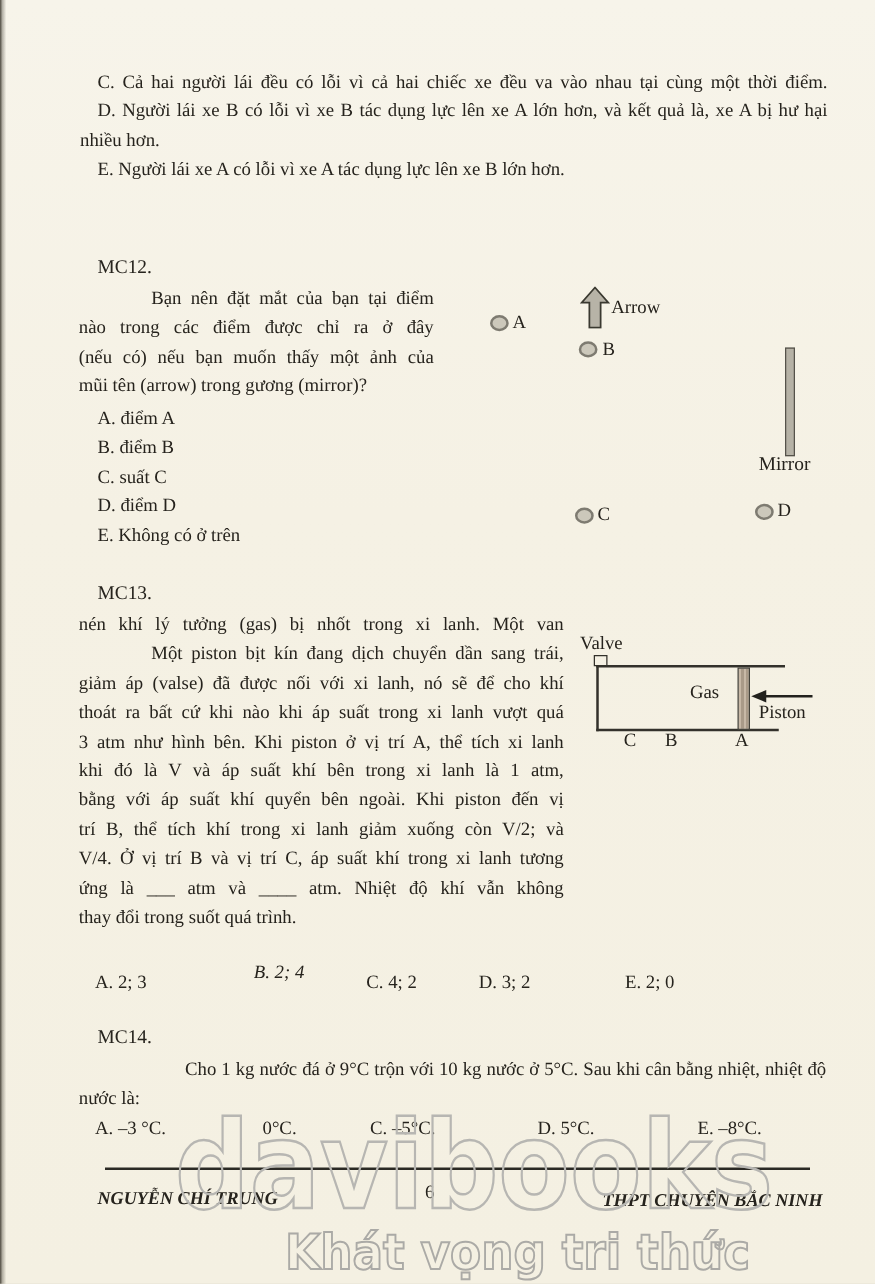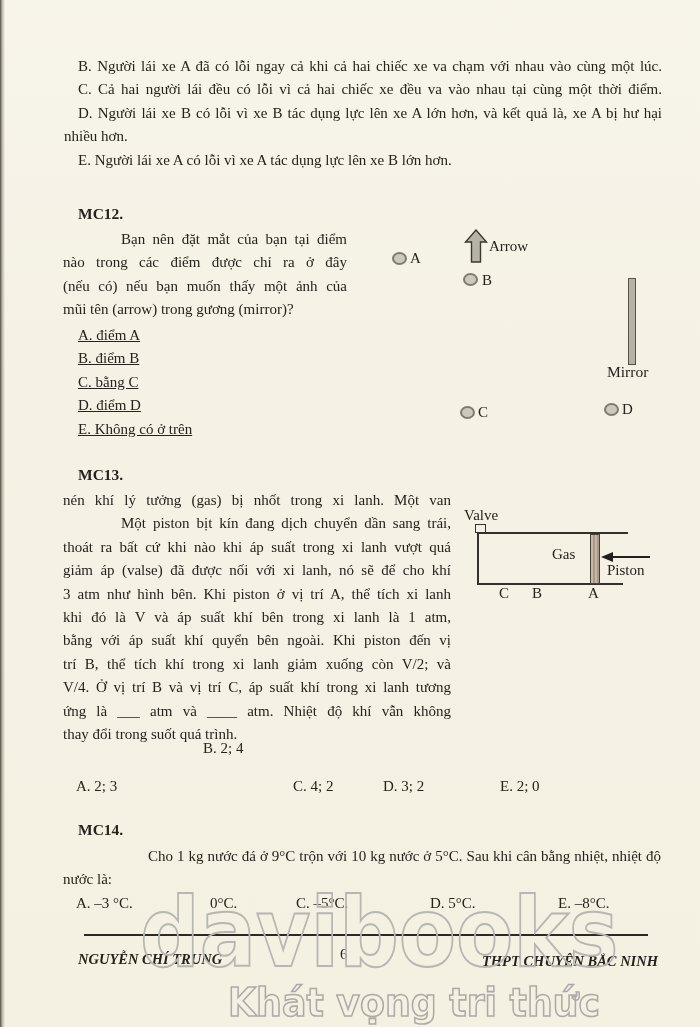--- a/index.html
+++ b/index.html
@@ -9,21 +9,21 @@
     background:
       linear-gradient(90deg, rgba(60,56,46,.9) 0px, rgba(60,56,46,.35) 2px, rgba(0,0,0,0) 5px),
       linear-gradient(180deg, #f7f4ea 0%, #f5f1e4 40%, #f4f0e2 100%);
     color:#26231d;
   }
   .abs{position:absolute;}
   .ln{white-space:nowrap;font-size:15px;line-height:23.4px;}
   .just{text-align:justify;text-align-last:justify;}
   .ind58{text-indent:58px;}
   .ind85{text-indent:85px;}
-  .hdr{font-weight:bold;font-size:15.5px;white-space:nowrap;}
+  .hdr{font-weight:normal;font-size:15.5px;white-space:nowrap;}
   .optspan{white-space:nowrap;font-size:15px;}
   
   .dot{width:15px;height:13px;border-radius:50%;background:#ccc8bb;border:2px solid #7e7b71;box-sizing:border-box;}
   .dotlabel{font-size:15px;white-space:nowrap;}
   .mirror{width:8px;height:87px;background:#b6b2a6;border:1px solid #55524a;box-sizing:border-box;}
   
   .cylline-h{height:2px;background:#33312b;}
   .cylline-v{width:2px;background:#33312b;}
   .valvebox{width:11px;height:9px;border:1.5px solid #33312b;box-sizing:border-box;}
   .piston{width:10px;height:50px;background:repeating-linear-gradient(90deg,#c7b8a6 0 2px,#a99a88 2px 4px);border:1px solid #44423a;box-sizing:border-box;}
@@ -37,40 +37,39 @@
   .wm{position:absolute;color:transparent;font-family:"DejaVu Sans","Liberation Sans",sans-serif;font-weight:bold;line-height:1;pointer-events:none;z-index:6;transform-origin:left top;}
   .wm1{-webkit-text-stroke:2px #b7b6b2;font-size:97px;transform:scaleX(.86);}
   .wm2{-webkit-text-stroke:1.6px #abaaa6;font-size:39px;transform:scaleX(.93);}
 </style>
 </head>
 <body>
 
 <div class="page">
 
   <div class="abs" style="left:64px;top:55px;width:598px;">
-    <div class="ln just" style="text-indent:14px;">B. Người lái xe A đã có lỗi ngay cả khi cả hai chiếc xe va chạm với nhau vào cùng một lúc.</div>
     <div class="ln just" style="text-indent:14px;">C. Cả hai người lái đều có lỗi vì cả hai chiếc xe đều va vào nhau tại cùng một thời điểm.</div>
     <div class="ln just" style="text-indent:14px;">D. Người lái xe B có lỗi vì xe B tác dụng lực lên xe A lớn hơn, và kết quả là, xe A bị hư hại</div>
     <div class="ln">nhiều hơn.</div>
     <div class="ln" style="text-indent:14px;">E. Người lái xe A có lỗi vì xe A tác dụng lực lên xe B lớn hơn.</div>
   </div>
 
   <div class="abs hdr" style="left:78px;top:205px;">MC12.</div>
 
   <div class="abs" style="left:63px;top:228px;width:284px;">
     <div class="ln just ind58">Bạn nên đặt mắt của bạn tại điểm</div>
     <div class="ln just">nào trong các điểm được chỉ ra ở đây</div>
     <div class="ln just">(nếu có) nếu bạn muốn thấy một ảnh của</div>
     <div class="ln">mũi tên (arrow) trong gương (mirror)?</div>
   </div>
 
-  <div class="abs" style="left:78px;top:324px;text-decoration:underline;">
+  <div class="abs" style="left:78px;top:324px;">
     <div class="ln">A. điểm A</div>
     <div class="ln">B. điểm B</div>
-    <div class="ln">C. bằng C</div>
+    <div class="ln">C. suất C</div>
     <div class="ln">D. điểm D</div>
     <div class="ln">E. Không có ở trên</div>
   </div>
 
   <div class="abs dot" style="left:392px;top:252px;"></div>
   <div class="abs dotlabel" style="left:410px;top:250px;">A</div>
 
   <div class="abs" style="left:464px;top:229px;">
     <svg width="24" height="34" viewBox="0 0 24 34">
         <path d="M12 1 L22.5 13 L16.5 13 L16.5 33 L7.5 33 L7.5 13 L1.5 13 Z" fill="#b7b3a7" stroke="#3a3930" stroke-width="1.4"></path>
@@ -88,22 +87,22 @@
   <div class="abs dotlabel" style="left:478px;top:404px;">C</div>
 
   <div class="abs dot" style="left:604px;top:403px;"></div>
   <div class="abs dotlabel" style="left:622px;top:401px;">D</div>
 
   <div class="abs hdr" style="left:78px;top:466px;">MC13.</div>
 
   <div class="abs" style="left:63px;top:489px;width:388px;">
     <div class="ln just">nén khí lý tưởng (gas) bị nhốt trong xi lanh. Một van</div>
     <div class="ln just ind58">Một piston bịt kín đang dịch chuyển dần sang trái,</div>
+    <div class="ln just">giảm áp (valse) đã được nối với xi lanh, nó sẽ để cho khí</div>
     <div class="ln just">thoát ra bất cứ khi nào khi áp suất trong xi lanh vượt quá</div>
-    <div class="ln just">giảm áp (valse) đã được nối với xi lanh, nó sẽ để cho khí</div>
     <div class="ln just">3 atm như hình bên. Khi piston ở vị trí A, thể tích xi lanh</div>
     <div class="ln just">khi đó là V và áp suất khí bên trong xi lanh là 1 atm,</div>
     <div class="ln just">bằng với áp suất khí quyển bên ngoài. Khi piston đến vị</div>
     <div class="ln just">trí B, thể tích khí trong xi lanh giảm xuống còn V/2; và</div>
     <div class="ln just">V/4. Ở vị trí B và vị trí C, áp suất khí trong xi lanh tương</div>
     <div class="ln just">ứng là ___ atm và ____ atm. Nhiệt độ khí vẫn không</div>
     <div class="ln">thay đổi trong suốt quá trình.</div>
   </div>
 
   <div class="abs figlabel" style="left:464px;top:507px;">Valve</div>
@@ -115,21 +114,21 @@
   <div class="abs piston" style="left:590px;top:534px;"></div>
   <div class="abs parrow-head" style="left:601px;top:552px;"></div>
   <div class="abs parrow-shaft" style="left:610px;top:556px;"></div>
   <div class="abs figlabel" style="left:607px;top:562px;">Piston</div>
   <div class="abs figlabel" style="left:499px;top:585px;">C</div>
   <div class="abs figlabel" style="left:532px;top:585px;">B</div>
   <div class="abs figlabel" style="left:588px;top:585px;">A</div>
 
   <div>
     <span class="abs optspan" style="left:76px;top:778px;">A. 2; 3</span>
-    <span class="abs optspan" style="left:203px;top:740px;">B. 2; 4</span>
+    <span class="abs optspan" style="left:203px;top:770px;font-style:italic;">B. 2; 4</span>
     <span class="abs optspan" style="left:293px;top:778px;">C. 4; 2</span>
     <span class="abs optspan" style="left:383px;top:778px;">D. 3; 2</span>
     <span class="abs optspan" style="left:500px;top:778px;">E. 2; 0</span>
   </div>
 
   <div class="abs hdr" style="left:78px;top:821px;">MC14.</div>
 
   <div class="abs" style="left:63px;top:845px;width:598px;">
     <div class="ln just ind85">Cho 1 kg nước đá ở 9°C trộn với 10 kg nước ở 5°C. Sau khi cân bằng nhiệt, nhiệt độ</div>
     <div class="ln">nước là:</div>

